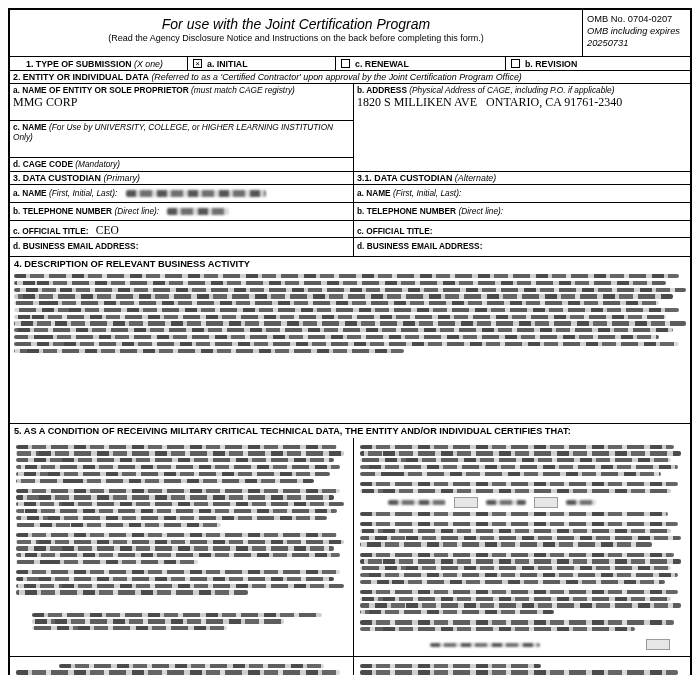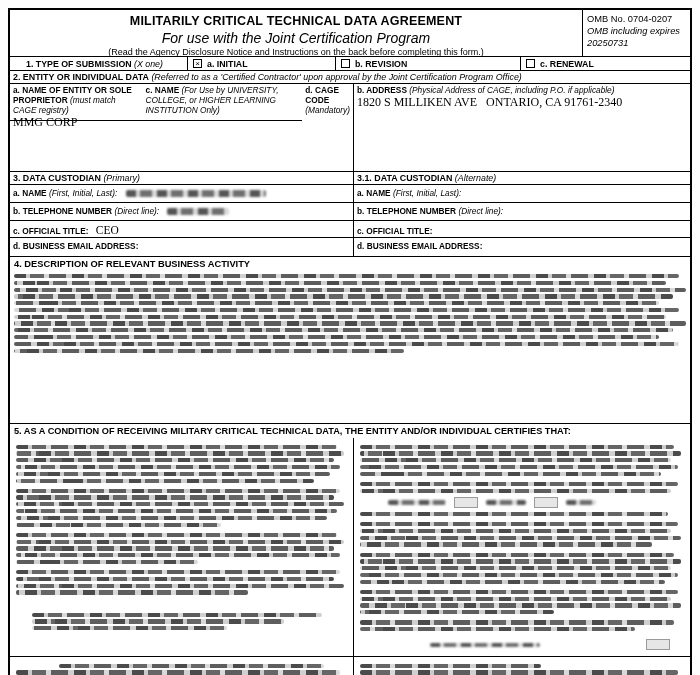--- a/index.html
+++ b/index.html
@@ -24,21 +24,21 @@
   
   .row1{height:14px;border-top:1.5px solid #000;display:flex;font-size:8.8px;align-items:center;flex-shrink:0}
   .row1 .c0{width:177px;padding-left:16px}
   .opt{display:flex;align-items:center;gap:5px;height:100%;border-left:1px solid #000;padding-left:5px}
   .o-a{width:148px}.o-b{width:185px}.o-c{flex:1}
   .cb{width:9px;height:9px;border:1px solid #000;font-size:8px;line-height:7px;text-align:center;display:inline-block;background:#fff}
 
   
   .s2h{height:13px;border-top:1.5px solid #000;font-size:8.9px;padding:1px 3px;flex-shrink:0}
   .s2b{height:88px;border-top:1px solid #000;display:flex;flex-shrink:0}
-  .s2l{width:344px;border-right:1px solid #000;display:flex;flex-direction:row}
+  .s2l{width:344px;border-right:1px solid #000;display:flex;flex-direction:column}
   .f-a,.f-c{height:37px;border-bottom:1px solid #000;padding:1px 3px}
   .f-d{flex:1;padding:1px 3px}
   .s2r{flex:1;padding:1px 3px}
   .lbl{font-size:8.3px}
   .value{font-size:12px;font-family:"Liberation Serif",serif;margin-top:0;white-space:pre}
 
   
   .s3{height:85px;border-top:1.5px solid #000;display:flex;flex-shrink:0}
   .s3col{width:344px;border-right:1px solid #000;display:flex;flex-direction:column}
   .s3col.right{flex:1;border-right:none}
@@ -78,47 +78,46 @@
   .boxrow{display:flex;align-items:center;gap:8px;margin:4px 0}
   .gbox{width:24px;height:11px;border:1px solid #9a9a9a;background:#e6e6e6;filter:blur(.4px)}
 </style>
 </head>
 <body>
 
 <div class="form">
 
   <div class="hdr">
     <div class="hdr-main">
-      <div class="title">MILITARILY CRITICAL TECHNICAL DATA AGREEMENT</div>
       <div class="sub">For use with the Joint Certification Program</div>
       <div class="inst">(Read the Agency Disclosure Notice and Instructions on the back before completing this form.)</div>
     </div>
     <div class="omb">
       <div>OMB No. 0704-0207</div>
       <div class="i">OMB including expires</div>
       <div class="i">20250731</div>
     </div>
   </div>
 
   <div class="row1">
     <div class="c0">
       <span class="b">1. TYPE OF SUBMISSION</span>
       <span class="i">(X one)</span>
     </div>
     <div class="opt o-a">
       <span class="cb">×</span>
       <span class="b">a. INITIAL</span>
     </div>
+    <div class="opt o-c">
+      <span class="cb"></span>
+      <span class="b">c. RENEWAL</span>
+    </div>
     <div class="opt o-b">
       <span class="cb"></span>
       <span class="b">b. REVISION</span>
-    </div>
-    <div class="opt o-c">
-      <span class="cb"></span>
-      <span class="b">c. RENEWAL</span>
     </div>
   </div>
 
   <div class="s2h">
     <span class="b">2. ENTITY OR INDIVIDUAL DATA</span>
     <span class="i">(Referred to as a 'Certified Contractor' upon approval by the Joint Certification Program Office)</span>
   </div>
   <div class="s2b">
     <div class="s2l">
       <div class="f-a">

